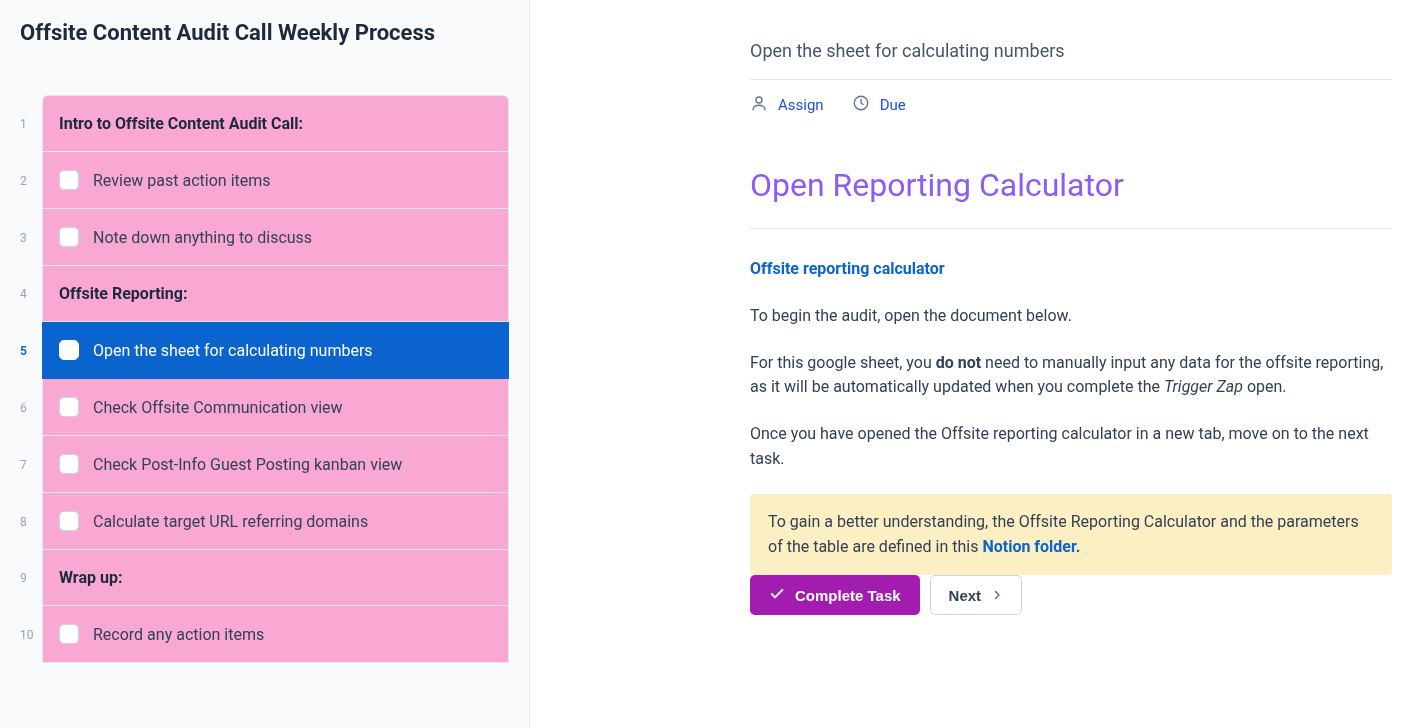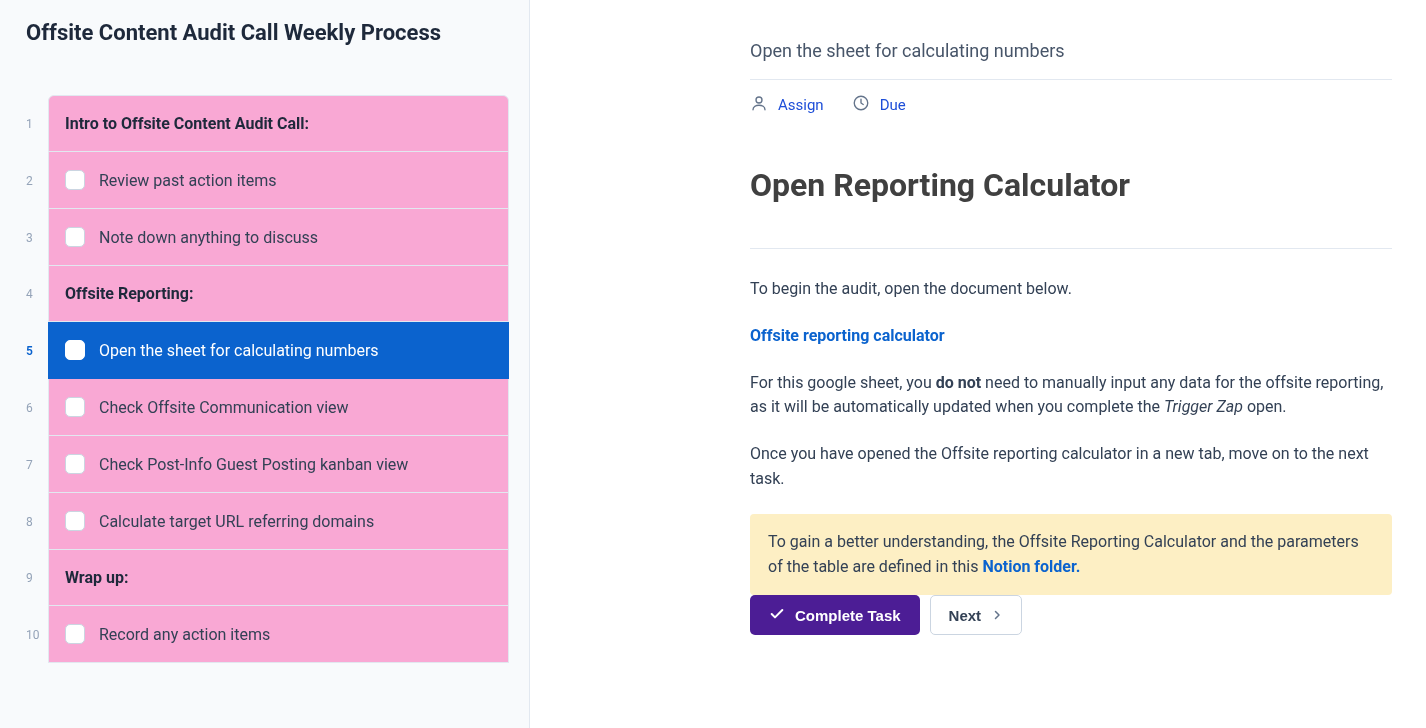--- a/index.html
+++ b/index.html
@@ -12,21 +12,21 @@
   }
   .app {
     display: flex;
     width: 100%;
     height: 100vh;
   }
   .sidebar {
     width: 530px;
     background: #f8fafc;
     border-right: 1px solid #e2e8f0;
-    padding: 20px 20px 0 26px;
+    padding: 20px 20px 0 20px;
     overflow-y: auto;
   }
   .sidebar-title {
     font-size: 22px;
     font-weight: 700;
     color: #1e293b;
     margin-bottom: 50px;
   }
   .steps-wrapper {
     display: flex;
@@ -124,23 +124,23 @@
     display: flex;
     align-items: center;
     gap: 10px;
     color: #1d4ed8;
     font-size: 15px;
     cursor: pointer;
   }
   .meta-item svg { width: 18px; height: 18px; stroke: #64748b; }
   .content-heading {
     font-size: 32px;
-    font-weight: 700;
-    color: #404040;
-    margin-bottom: 44px;
+    font-weight: 400;
+    color: #8b5cf6;
+    margin-bottom: 24px;
   }
   .content-body p {
     font-size: 16px;
     line-height: 1.55;
     color: #334155;
     margin-bottom: 22px;
   }
   .content-body a.link {
     color: #0b63ce;
     font-weight: 700;
@@ -171,21 +171,21 @@
     gap: 10px;
     height: 40px;
     padding: 0 18px;
     border-radius: 5px;
     font-size: 15px;
     font-weight: 600;
     cursor: pointer;
     border: 1px solid transparent;
   }
   .btn-primary {
-    background: #4c1d95;
+    background: #a21caf;
     color: #ffffff;
   }
   .btn-primary svg { width: 16px; height: 16px; stroke: #ffffff; }
   .btn-secondary {
     background: #ffffff;
     border-color: #cbd5e1;
     color: #334155;
   }
   .btn-secondary svg { width: 12px; height: 12px; stroke: #64748b; }
   b.strong { font-weight: 700; }
@@ -289,22 +289,22 @@
               </svg>
           </span>
           <span>Due</span>
         </div>
       </div>
 
       <h2 class="content-heading">Open Reporting Calculator</h2>
       <hr class="divider" style="margin-bottom:28px;">
 
       <div class="content-body">
+        <p><a href="#" class="link">Offsite reporting calculator</a></p>
         <p>To begin the audit, open the document below.</p>
-        <p><a href="#" class="link">Offsite reporting calculator</a></p>
         <p>
           <span>For this google sheet, you </span><b class="strong">do not</b><span> need to manually input any data for the offsite reporting, as it will be automatically updated when you complete the </span><span class="italic">Trigger Zap</span><span> open.</span>
         </p>
         <p>Once you have opened the Offsite reporting calculator in a new tab, move on to the next task.</p>
 
         <div class="callout">
           <span>To gain a better understanding, the Offsite Reporting Calculator and the parameters of the table are defined in this </span><a href="#">Notion folder.</a>
         </div>
 
         <div class="actions">

